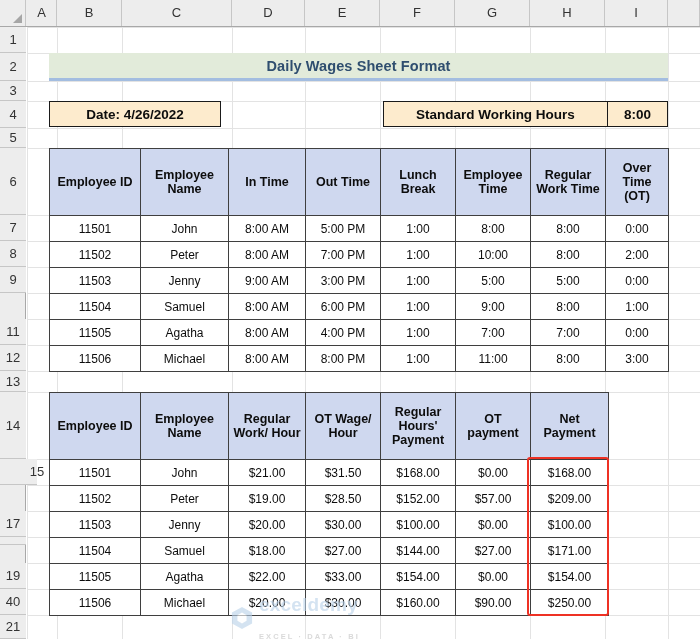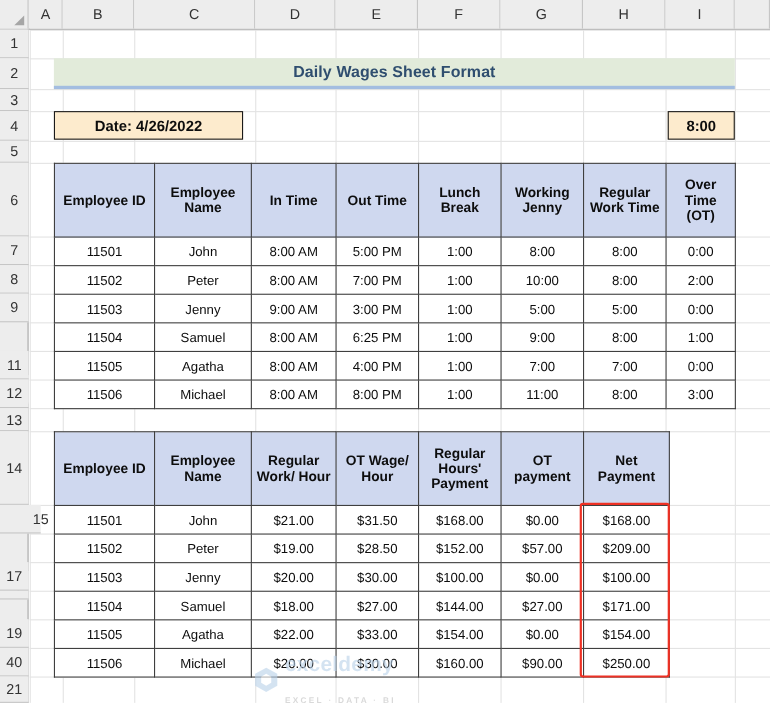--- a/index.html
+++ b/index.html
@@ -293,20 +293,23 @@
       <div class="rowhead" style="top: 588px; height: 24px;">21</div>
     </div>
 
   <div id="title-banner">
     <span>Daily Wages Sheet Format</span>
   </div>
 
   <div id="date-box" class="ybox">
     <span>Date: 4/26/2022</span>
   </div>
+  <div id="swh-label-box" class="ybox">
+    <span>Standard Working Hours</span>
+  </div>
   <div id="swh-value-box" class="ybox">
     <span>8:00</span>
   </div>
 
   <table id="table-attendance" class="xl">
     <colgroup>
       <col style="width:91px">
         <col style="width:88px">
         <col style="width:77px">
         <col style="width:75px">
@@ -315,21 +318,21 @@
         <col style="width:75px">
         <col style="width:63px">
     </colgroup>
     <thead>
         <tr>
           <th>Employee ID</th>
           <th>Employee Name</th>
           <th>In Time</th>
           <th>Out Time</th>
           <th>Lunch Break</th>
-          <th>Working Jenny</th>
+          <th>Employee Time</th>
           <th>Regular Work Time</th>
           <th>Over Time (OT)</th>
         </tr>
       </thead>
     <tbody>
         <tr>
           <td>11501</td>
           <td>John</td>
           <td>8:00 AM</td>
           <td>5:00 PM</td>
@@ -355,21 +358,21 @@
           <td>3:00 PM</td>
           <td>1:00</td>
           <td>5:00</td>
           <td>5:00</td>
           <td>0:00</td>
         </tr>
         <tr>
           <td>11504</td>
           <td>Samuel</td>
           <td>8:00 AM</td>
-          <td>6:25 PM</td>
+          <td>6:00 PM</td>
           <td>1:00</td>
           <td>9:00</td>
           <td>8:00</td>
           <td>1:00</td>
         </tr>
         <tr>
           <td>11505</td>
           <td>Agatha</td>
           <td>8:00 AM</td>
           <td>4:00 PM</td>

